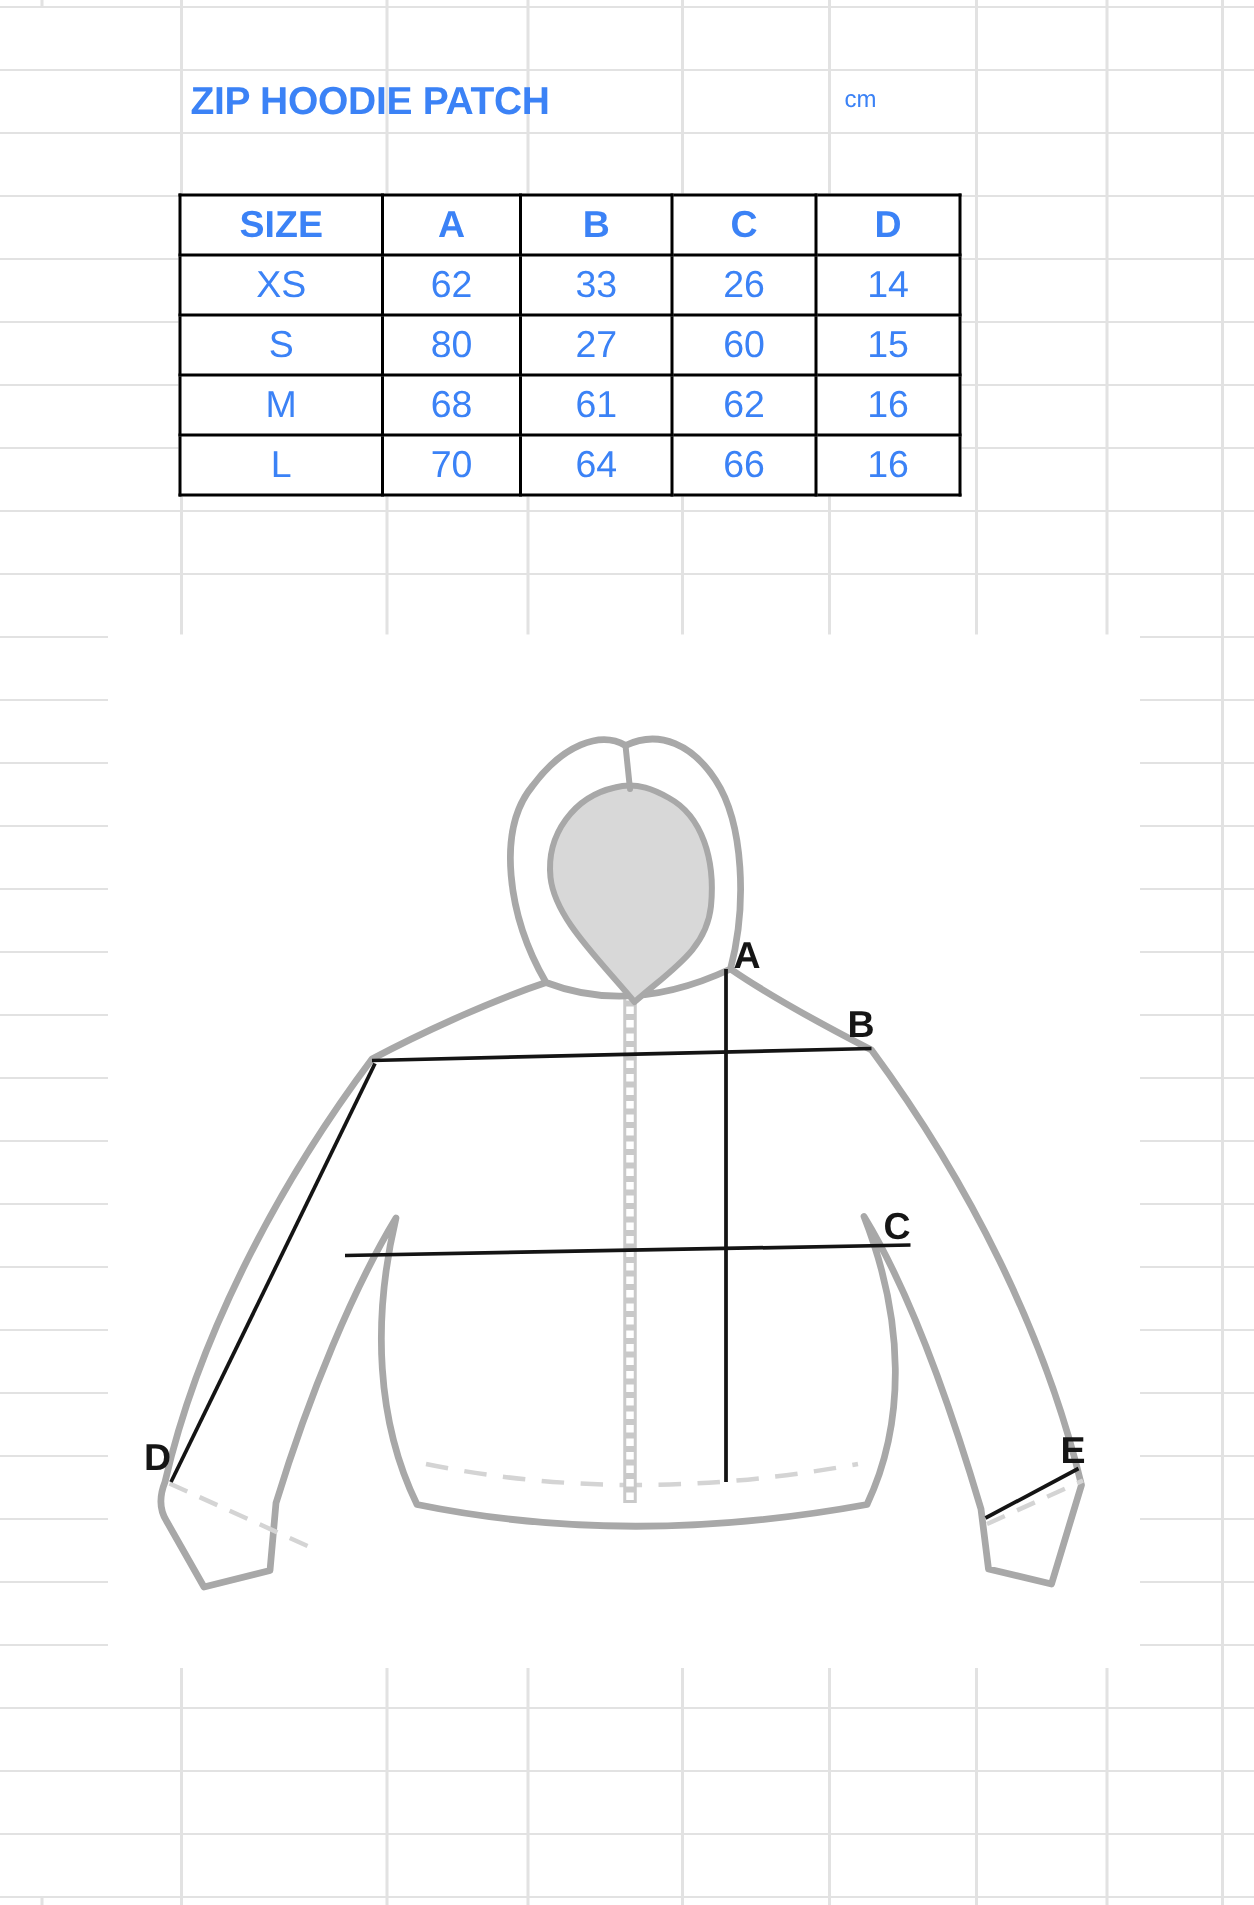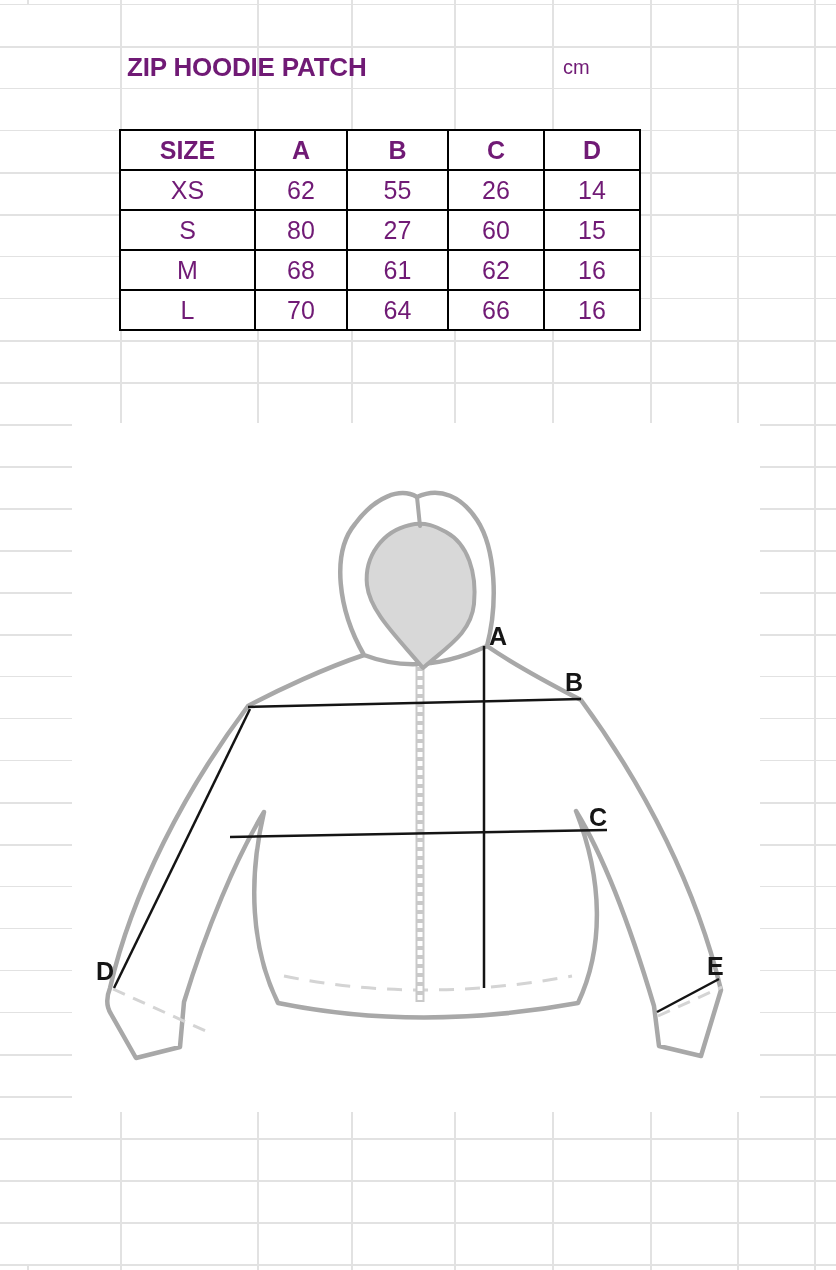--- a/index.html
+++ b/index.html
@@ -1,33 +1,33 @@
 <!DOCTYPE html>
 <html><head>
 <meta charset="utf-8">
 <style>
   html,body{margin:0;padding:0;background:#fff;}
   .canvas{
     position:relative;width:836px;height:1270px;background:#fff;overflow:hidden;
-    font-family:"Liberation Sans", sans-serif;color:#701a75;
+    font-family:"Liberation Sans", sans-serif;color:#3b82f6;
   }
   
   .rows-grid{
     position:absolute;left:0;top:4px;width:836px;height:1262px;
     background:repeating-linear-gradient(to bottom,#e2e2e2 0,#e2e2e2 1.5px,transparent 1.5px,transparent 42px);
     pointer-events:none;
   }
   .vline{position:absolute;top:0;width:1.5px;height:1270px;background:#e2e2e2;}
   .vstub{position:absolute;width:1.5px;background:#e2e2e2;}
   
   .sheet-title{
     position:absolute;left:127px;top:46px;height:42px;line-height:42px;
     font-size:26px;font-weight:bold;letter-spacing:-0.2px;white-space:nowrap;
   }
-  .unit-label{position:absolute;left:563px;top:46px;height:42px;line-height:42px;font-size:20px;}
+  .unit-label{position:absolute;left:563px;top:46px;height:42px;line-height:42px;font-size:16px;}
   
   table.size-table{
     position:absolute;left:119px;top:129px;border-collapse:collapse;
     font-size:25px;table-layout:fixed;background:#fff;
   }
   .size-table td{
     border:2px solid #000;text-align:center;vertical-align:middle;
     height:38px;padding:0;overflow:hidden;margin-left:24px;
   }
   .size-table tr.hdr td{font-weight:bold;}
@@ -62,21 +62,21 @@
         <tr class="hdr">
       <td class="c0">SIZE</td>
       <td class="c1">A</td>
       <td class="c2">B</td>
       <td class="c3">C</td>
       <td class="c4">D</td>
     </tr>
     <tr>
       <td>XS</td>
       <td>62</td>
-      <td>55</td>
+      <td>33</td>
       <td>26</td>
       <td>14</td>
     </tr>
     <tr>
       <td>S</td>
       <td>80</td>
       <td>27</td>
       <td>60</td>
       <td>15</td>
     </tr>

